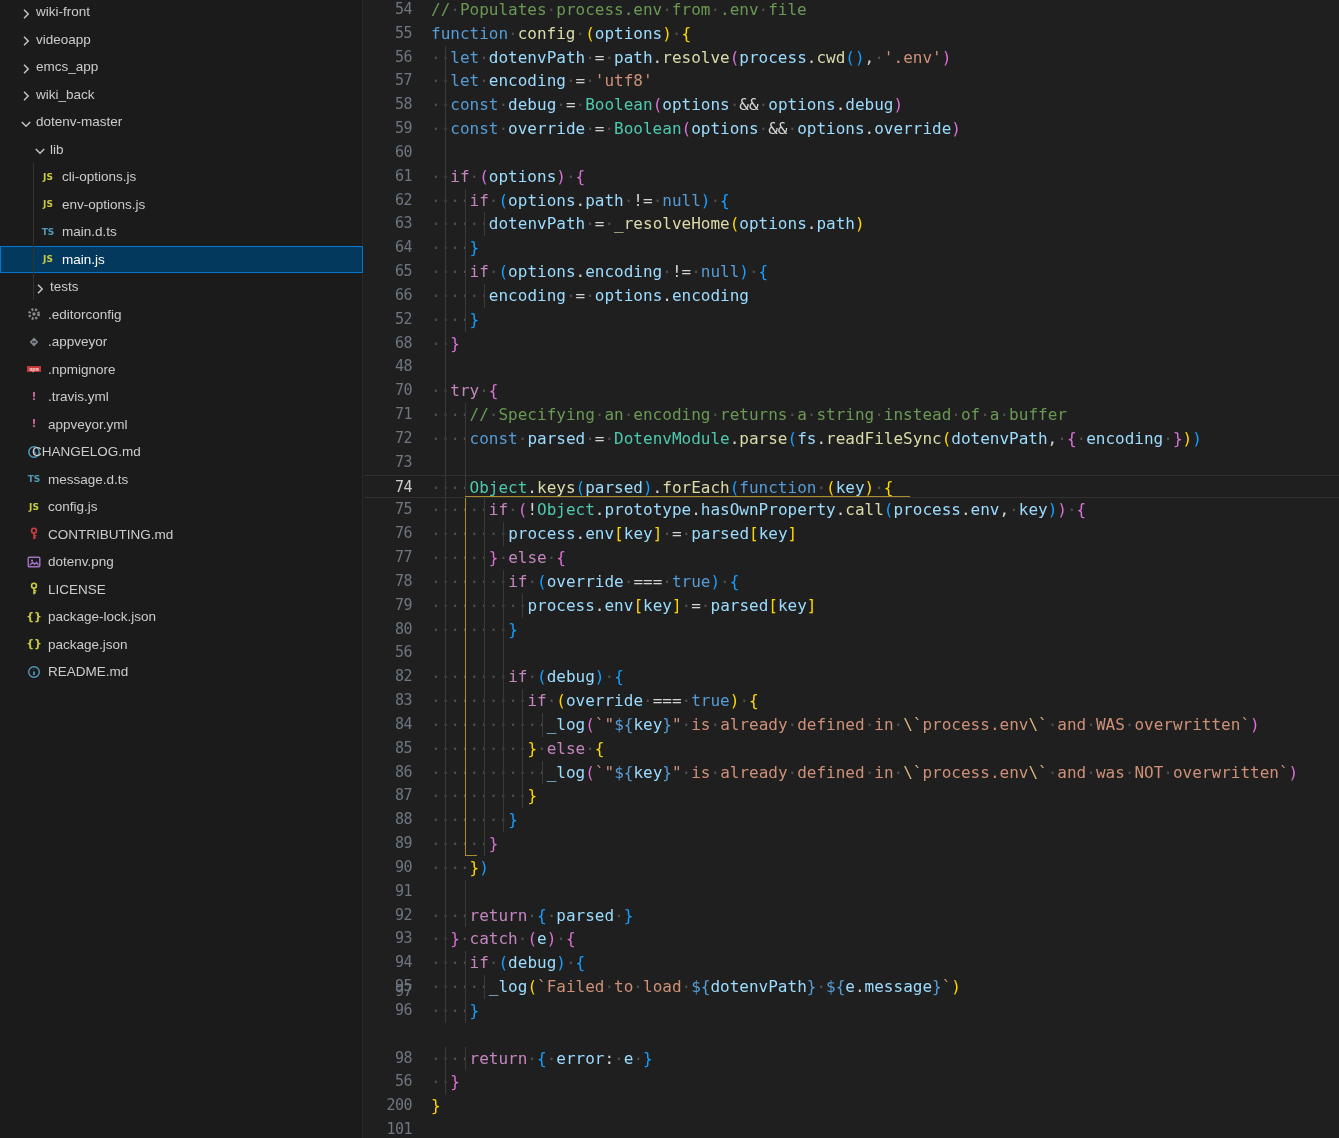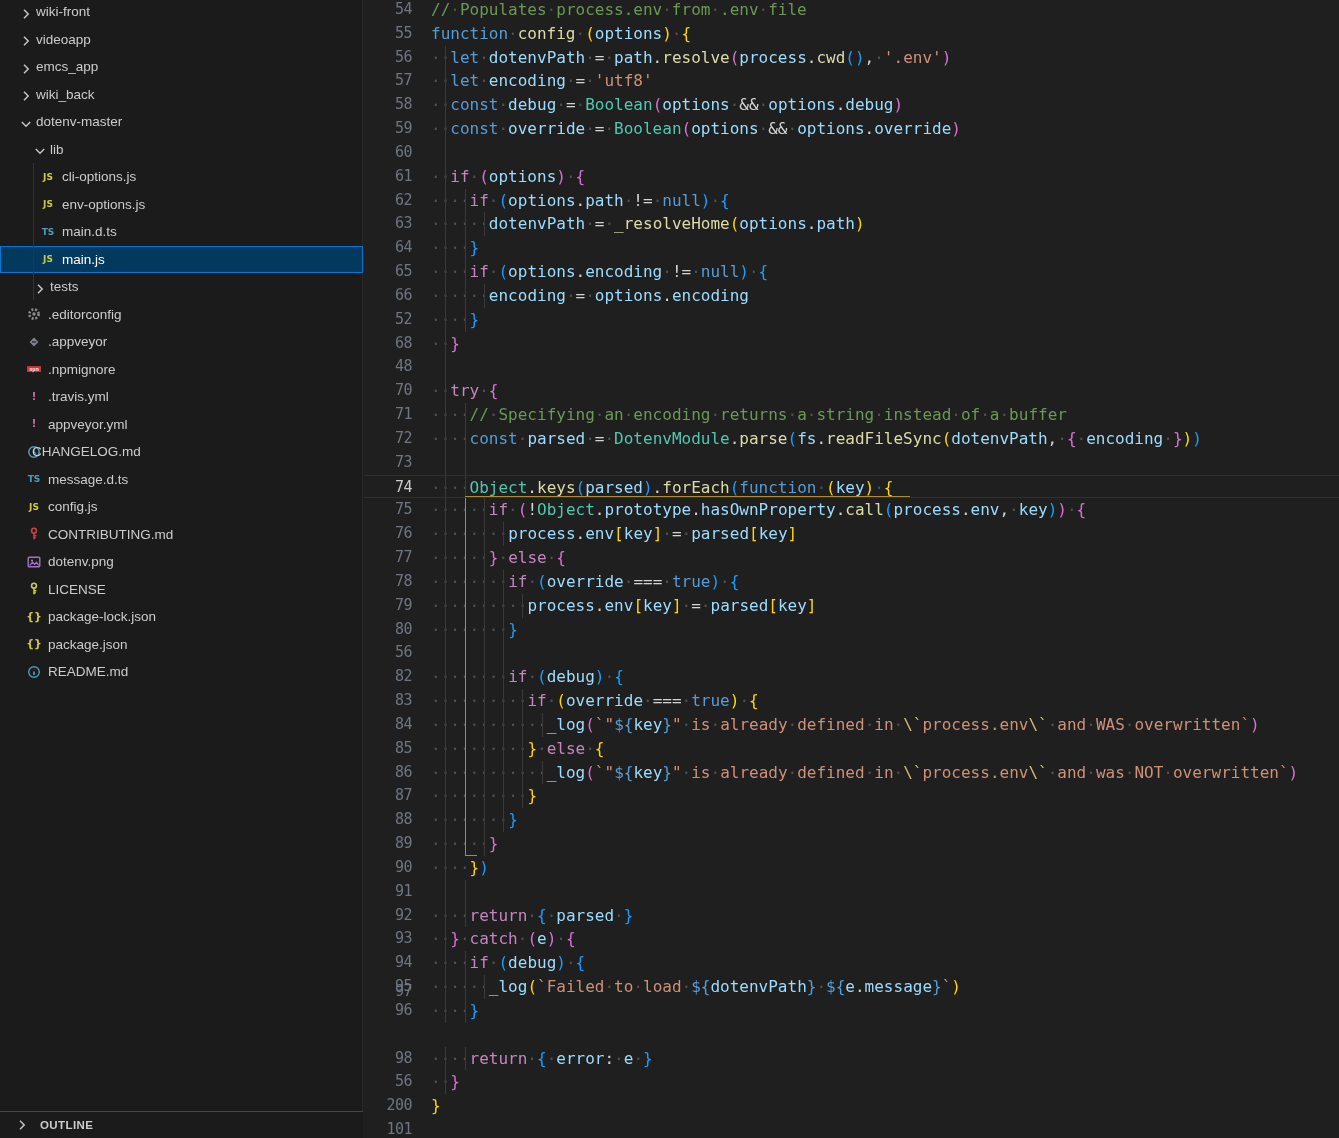--- a/index.html
+++ b/index.html
@@ -210,28 +210,20 @@
           <span class="ficon" style="left: 26px;">
             <svg width="16" height="16" viewBox="0 0 16 16">
               <circle cx="8" cy="8" r="5.3" fill="none" stroke="#519aba" stroke-width="1.4"></circle>
               <path d="M8 5.2v.2M8 7.5v3.4" fill="none" stroke="#519aba" stroke-width="1.7"></path>
             </svg>
           </span>
           <span class="tlabel" style="left: 48px;">README.md</span>
         </div>
       </div>
     <div id="lib-guide"></div>
-    <div id="outline-bar">
-      <span class="chev">
-        <svg width="16" height="16" viewBox="0 0 16 16">
-            <path d="M6 3.8l4.2 4.2L6 12.2" fill="none" stroke="#c5c5c5" stroke-width="1.5"></path>
-          </svg>
-      </span>
-      <span class="olabel">OUTLINE</span>
-    </div>
   </aside>
   <main id="editor">
     <div id="code">
         <div class="cline" style="top: -2px;"><span class="ln">54</span><span class="ltext"><span style="color: rgb(106, 153, 85);">//</span><span class="w">·</span><span style="color: rgb(106, 153, 85);">Populates</span><span class="w">·</span><span style="color: rgb(106, 153, 85);">process.env</span><span class="w">·</span><span style="color: rgb(106, 153, 85);">from</span><span class="w">·</span><span style="color: rgb(106, 153, 85);">.env</span><span class="w">·</span><span style="color: rgb(106, 153, 85);">file</span></span></div>
         <div class="cline" style="top: 21.83px;"><span class="ln">55</span><span class="ltext"><span style="color: rgb(86, 156, 214);">function</span><span class="w">·</span><span style="color: rgb(220, 220, 170);">config</span><span class="w">·</span><span style="color: rgb(255, 215, 0);">(</span><span style="color: rgb(156, 220, 254);">options</span><span style="color: rgb(255, 215, 0);">)</span><span class="w">·</span><span style="color: rgb(255, 215, 0);">{</span></span></div>
         <div class="cline" style="top: 45.66px;"><span class="ln">56</span><span class="ltext"><i class="guide" style="left: calc(2ch - 5px);"></i><span class="w">·</span><span class="w">·</span><span style="color: rgb(86, 156, 214);">let</span><span class="w">·</span><span style="color: rgb(156, 220, 254);">dotenvPath</span><span class="w">·</span><span style="color: rgb(212, 212, 212);">=</span><span class="w">·</span><span style="color: rgb(156, 220, 254);">path</span><span style="color: rgb(212, 212, 212);">.</span><span style="color: rgb(220, 220, 170);">resolve</span><span style="color: rgb(218, 112, 214);">(</span><span style="color: rgb(156, 220, 254);">process</span><span style="color: rgb(212, 212, 212);">.</span><span style="color: rgb(220, 220, 170);">cwd</span><span style="color: rgb(23, 159, 255);">()</span><span style="color: rgb(212, 212, 212);">,</span><span class="w">·</span><span style="color: rgb(206, 145, 120);">'.env'</span><span style="color: rgb(218, 112, 214);">)</span></span></div>
         <div class="cline" style="top: 69.49px;"><span class="ln">57</span><span class="ltext"><i class="guide" style="left: calc(2ch - 5px);"></i><span class="w">·</span><span class="w">·</span><span style="color: rgb(86, 156, 214);">let</span><span class="w">·</span><span style="color: rgb(156, 220, 254);">encoding</span><span class="w">·</span><span style="color: rgb(212, 212, 212);">=</span><span class="w">·</span><span style="color: rgb(206, 145, 120);">'utf8'</span></span></div>
         <div class="cline" style="top: 93.32px;"><span class="ln">58</span><span class="ltext"><i class="guide" style="left: calc(2ch - 5px);"></i><span class="w">·</span><span class="w">·</span><span style="color: rgb(86, 156, 214);">const</span><span class="w">·</span><span style="color: rgb(156, 220, 254);">debug</span><span class="w">·</span><span style="color: rgb(212, 212, 212);">=</span><span class="w">·</span><span style="color: rgb(78, 201, 176);">Boolean</span><span style="color: rgb(218, 112, 214);">(</span><span style="color: rgb(156, 220, 254);">options</span><span class="w">·</span><span style="color: rgb(212, 212, 212);">&amp;&amp;</span><span class="w">·</span><span style="color: rgb(156, 220, 254);">options</span><span style="color: rgb(212, 212, 212);">.</span><span style="color: rgb(156, 220, 254);">debug</span><span style="color: rgb(218, 112, 214);">)</span></span></div>
         <div class="cline" style="top: 117.15px;"><span class="ln">59</span><span class="ltext"><i class="guide" style="left: calc(2ch - 5px);"></i><span class="w">·</span><span class="w">·</span><span style="color: rgb(86, 156, 214);">const</span><span class="w">·</span><span style="color: rgb(156, 220, 254);">override</span><span class="w">·</span><span style="color: rgb(212, 212, 212);">=</span><span class="w">·</span><span style="color: rgb(78, 201, 176);">Boolean</span><span style="color: rgb(218, 112, 214);">(</span><span style="color: rgb(156, 220, 254);">options</span><span class="w">·</span><span style="color: rgb(212, 212, 212);">&amp;&amp;</span><span class="w">·</span><span style="color: rgb(156, 220, 254);">options</span><span style="color: rgb(212, 212, 212);">.</span><span style="color: rgb(156, 220, 254);">override</span><span style="color: rgb(218, 112, 214);">)</span></span></div>
         <div class="cline" style="top: 140.98px;"><span class="ln">60</span><span class="ltext"><i class="guide" style="left: calc(2ch - 5px);"></i></span></div>

